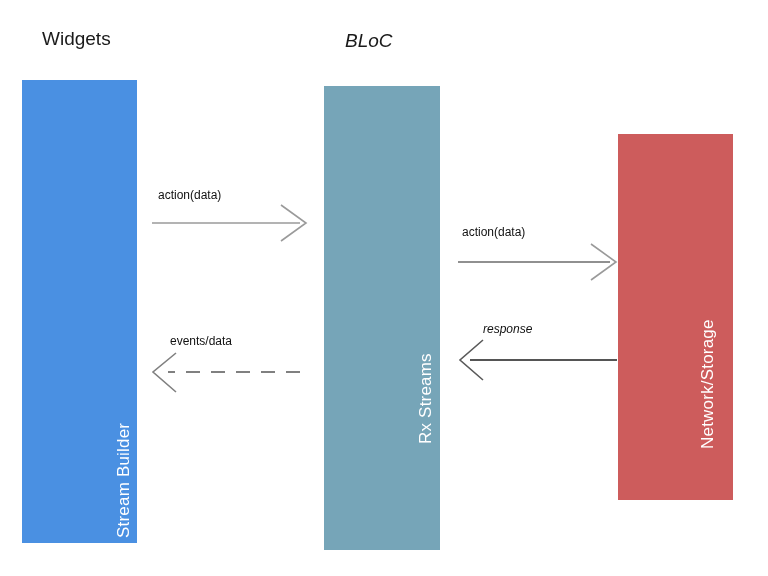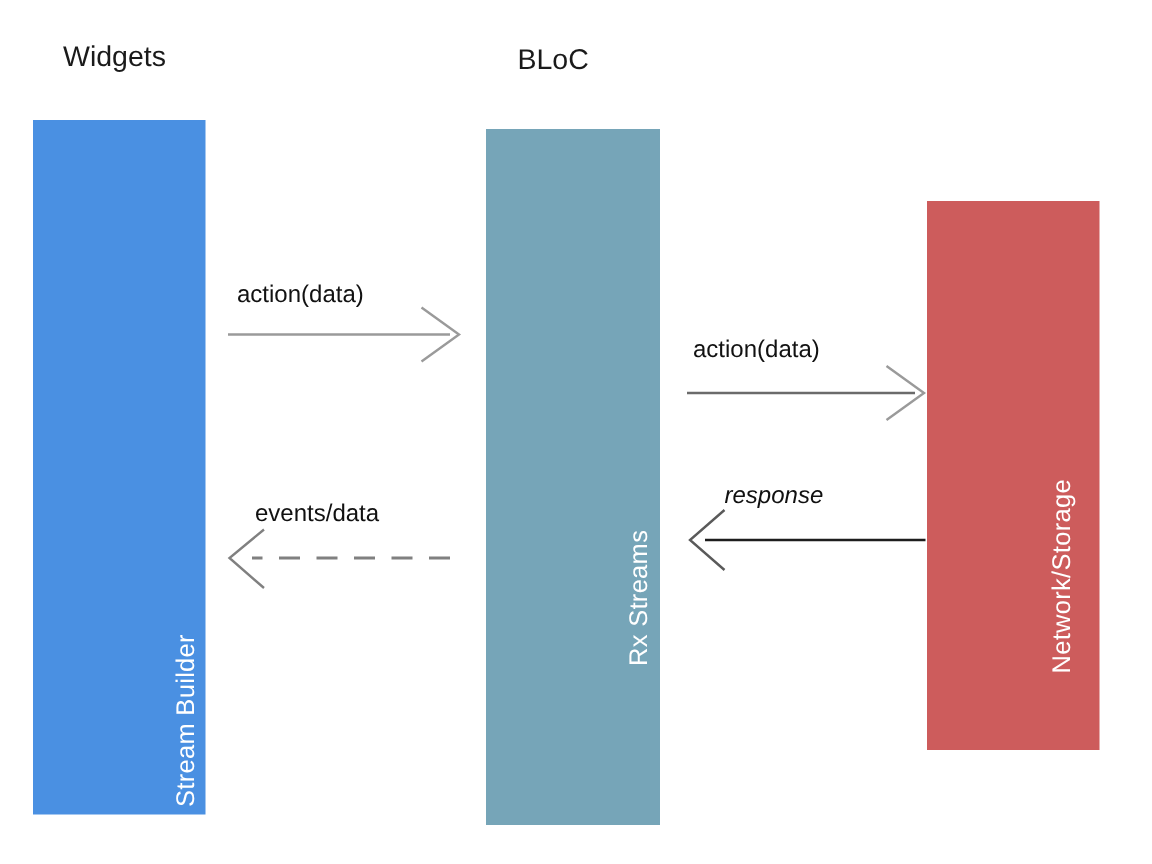--- a/index.html
+++ b/index.html
@@ -31,41 +31,41 @@
   .title {
     position: absolute;
     color: #1a1a1a;
     font-size: 19px;
     font-family: "Liberation Sans", sans-serif;
     white-space: nowrap;
   }
   .arrow-label {
     position: absolute;
     color: #111111;
-    font-size: 16px;
+    font-size: 12px;
     font-family: "Liberation Sans", sans-serif;
     white-space: nowrap;
   }
   svg.arrows {
     position: absolute;
     left: 0;
     top: 0;
     width: 768px;
     height: 576px;
     overflow: visible;
   }
 </style>
 </head>
 <body>
 
 <div id="canvas">
 
   <div class="title" style="left:42px; top:28px;">Widgets</div>
 
-  <div class="title" style="left:345px; top:30px;">BLoC</div>
+  <div class="title" style="left:345px; top:30px;font-style:italic;">BLoC</div>
 
   <div class="box" style="left:22px; top:80px; width:115px; height:463px; background:#4a90e2;">
     <div class="box-label-vertical" style="left:92px; top:458px; transform:rotate(-90deg);">Stream Builder</div>
   </div>
 
   <div class="box" style="left:324px; top:86px; width:116px; height:464px; background:#76a5b8;">
     <div class="box-label-vertical" style="left:92px; top:358px; transform:rotate(-90deg);">Rx Streams</div>
   </div>
 
   <div class="box" style="left:618px; top:134px; width:115px; height:366px; background:#cd5c5c;">

